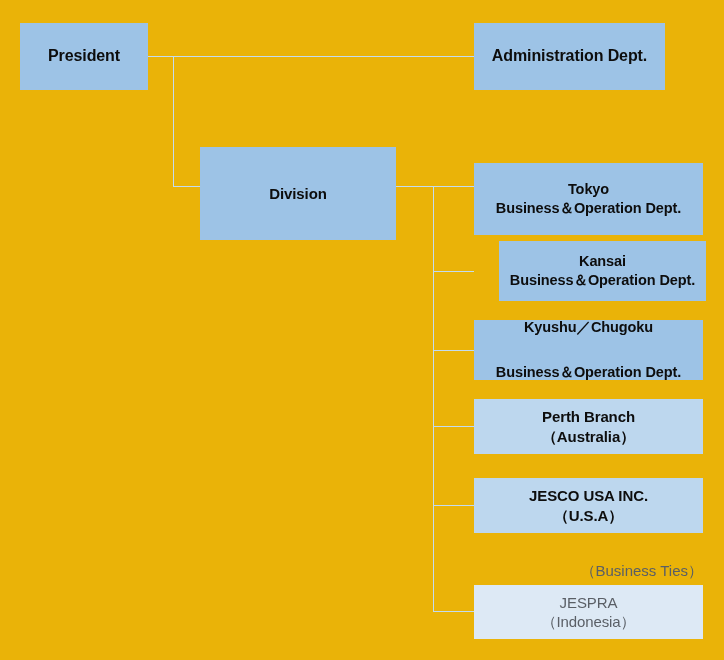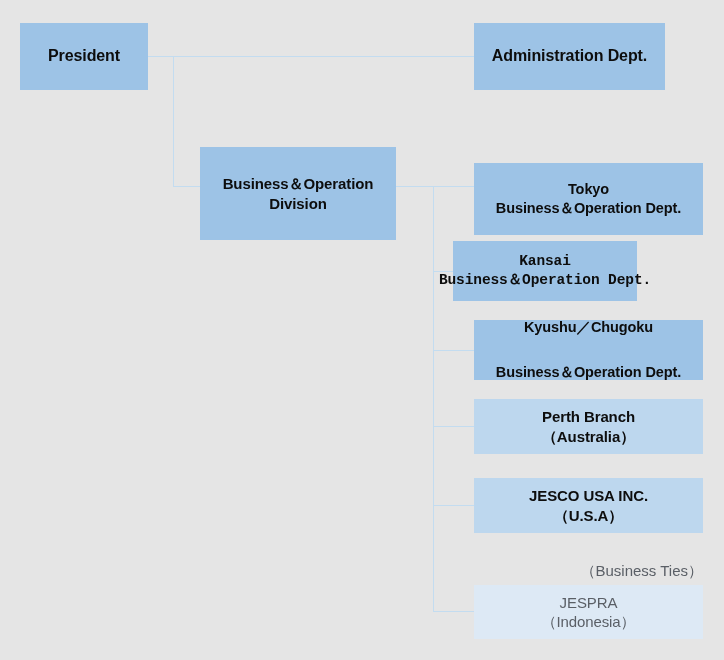--- a/index.html
+++ b/index.html
@@ -8,21 +8,21 @@
     padding: 0;
     background: #ffffff;
   }
   body {
     font-family: "Liberation Sans", "DejaVu Sans", sans-serif;
   }
   #chart-root {
     position: relative;
     width: 724px;
     height: 660px;
-    background: #e5e5e5;
+    background: #eab308;
     overflow: hidden;
   }
 
   
   .line {
     position: absolute;
     background: #c3dcf0;
   }
   .line.h { height: 1px; }
   .line.v { width: 1px; }
@@ -86,30 +86,29 @@
 
   <div class="node fill-strong" style="left:20px; top:23px; width:128px; height:67px; font-size:16px;">
     <span class="ln">President</span>
   </div>
 
   <div class="node fill-strong" style="left:474px; top:23px; width:191px; height:67px; font-size:16px;">
     <span class="ln">Administration Dept.</span>
   </div>
 
   <div class="node fill-strong" style="left:200px; top:147px; width:196px; height:93px; font-size:15px;">
-    <span class="ln">Business＆Operation</span>
     <span class="ln">Division</span>
   </div>
 
   <div class="node fill-strong" style="left:474px; top:163px; width:229px; height:72px; font-size:14.5px;">
     <span class="ln">Tokyo</span>
     <span class="ln">Business＆Operation Dept.</span>
   </div>
 
-  <div class="node fill-strong" style="left:453px; top:241px; width:184px; height:60px; font-size:14.5px;font-family:Liberation Mono, monospace;">
+  <div class="node fill-strong" style="left:499px; top:241px; width:207px; height:60px; font-size:14.5px;">
     <span class="ln">Kansai</span>
     <span class="ln">Business＆Operation Dept.</span>
   </div>
 
   <div class="node fill-strong" style="left:474px; top:320px; width:229px; height:60px; font-size:14.5px;gap:26px;">
     <span class="ln">Kyushu／Chugoku</span>
     <span class="ln">Business＆Operation Dept.</span>
   </div>
 
   <div class="node fill-mid" style="left:474px; top:478px; width:229px; height:55px; font-size:15px;">

